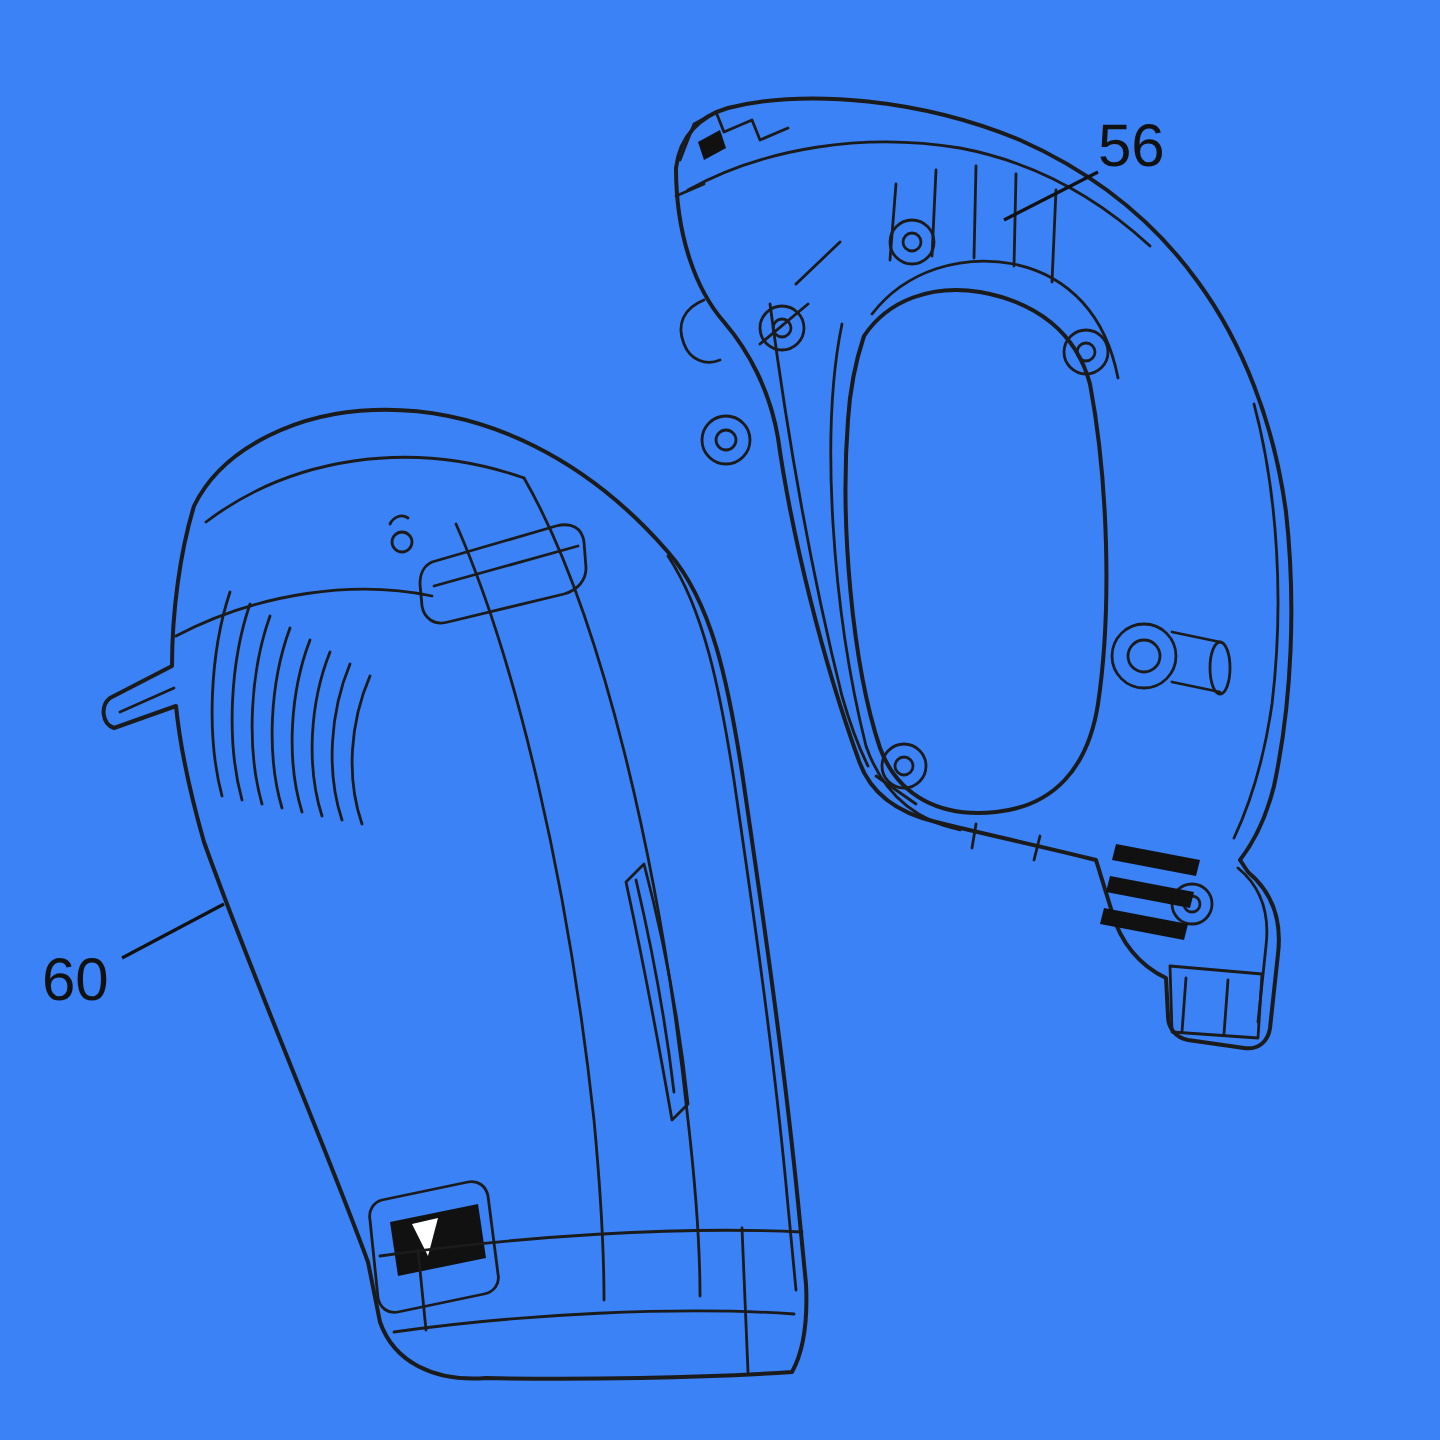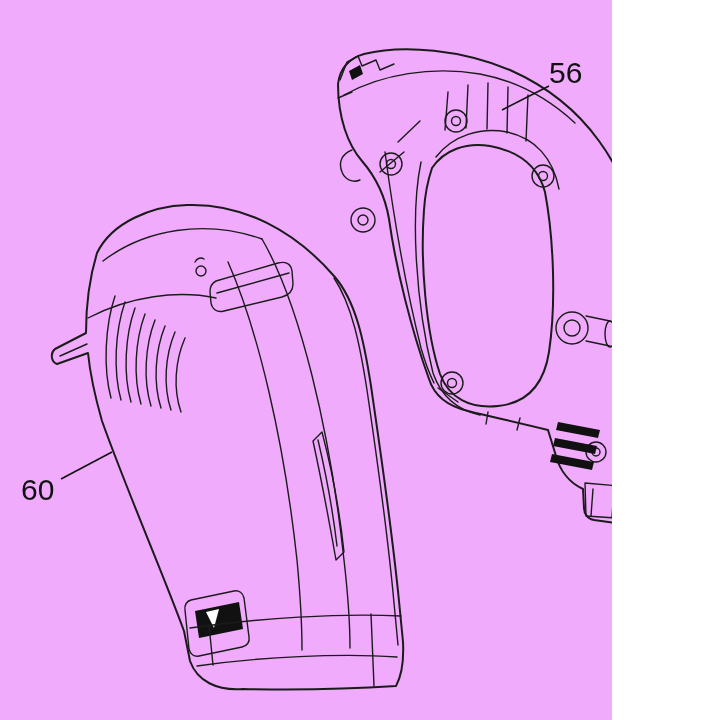--- a/index.html
+++ b/index.html
@@ -3,23 +3,23 @@
 <meta charset="utf-8">
 <style>
   html, body {
     margin: 0;
     padding: 0;
     background: #ffffff;
     font-family: "Liberation Sans", sans-serif;
   }
   .stage {
     position: relative;
-    width: 612px;
+    width: 720px;
     height: 720px;
-    background: #f0abfc;
+    background: #3b82f6;
     overflow: hidden;
   }
   svg { display: block; }
   .outline {
     fill: none;
     stroke: #1b1b1b;
     stroke-width: 2;
     stroke-linecap: round;
     stroke-linejoin: round;
   }

